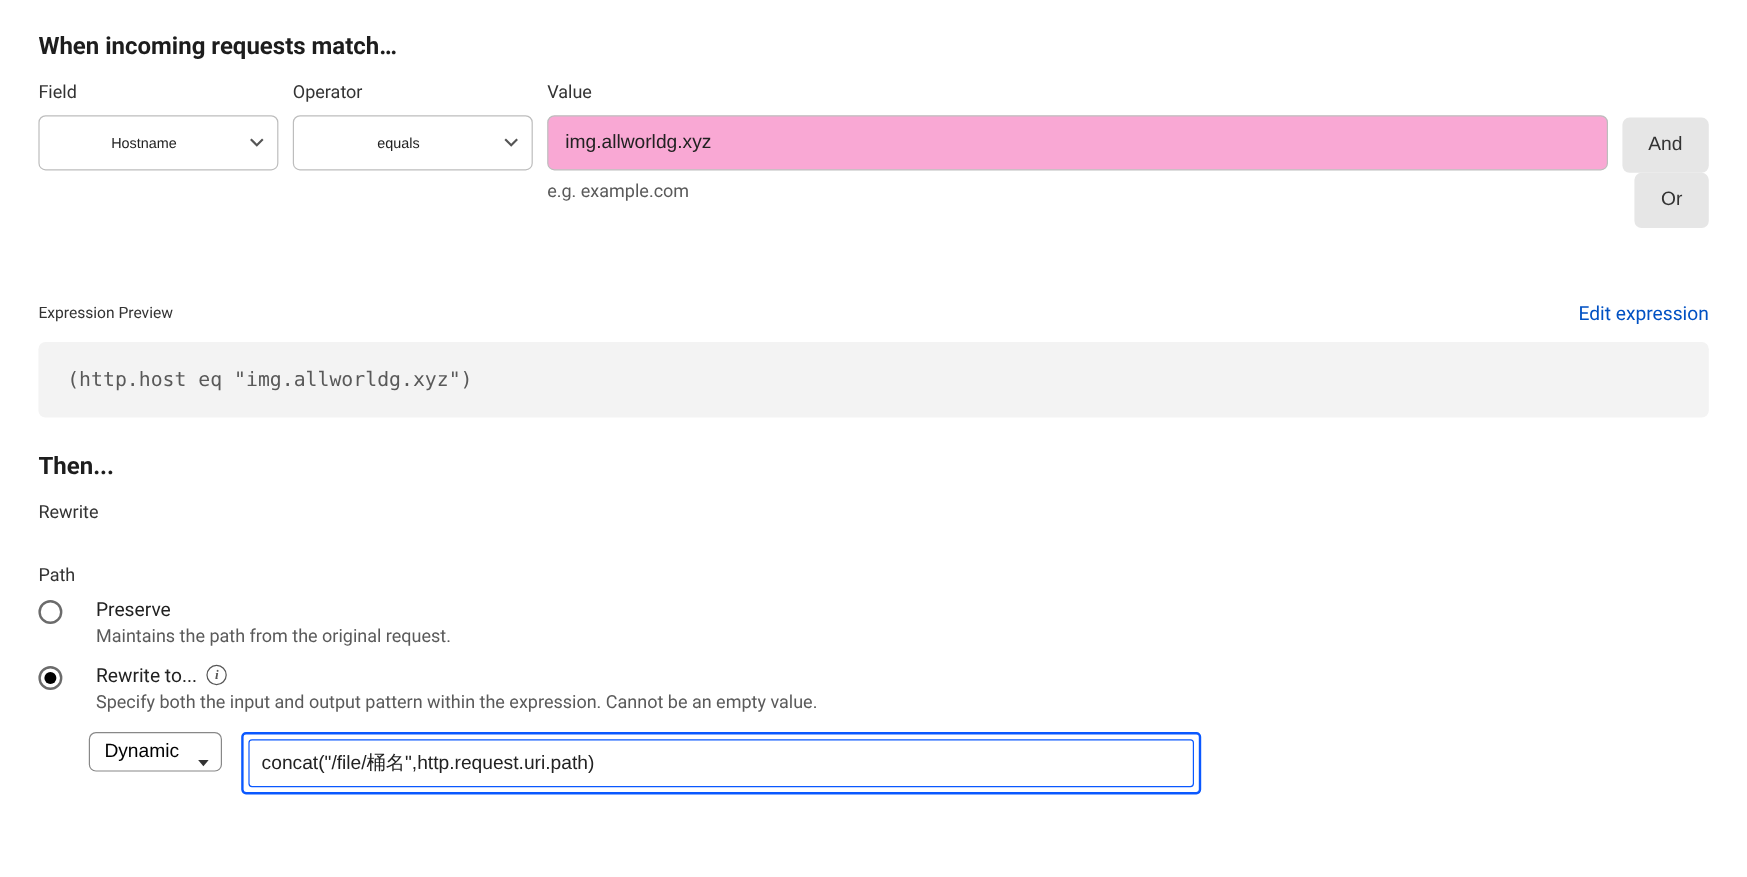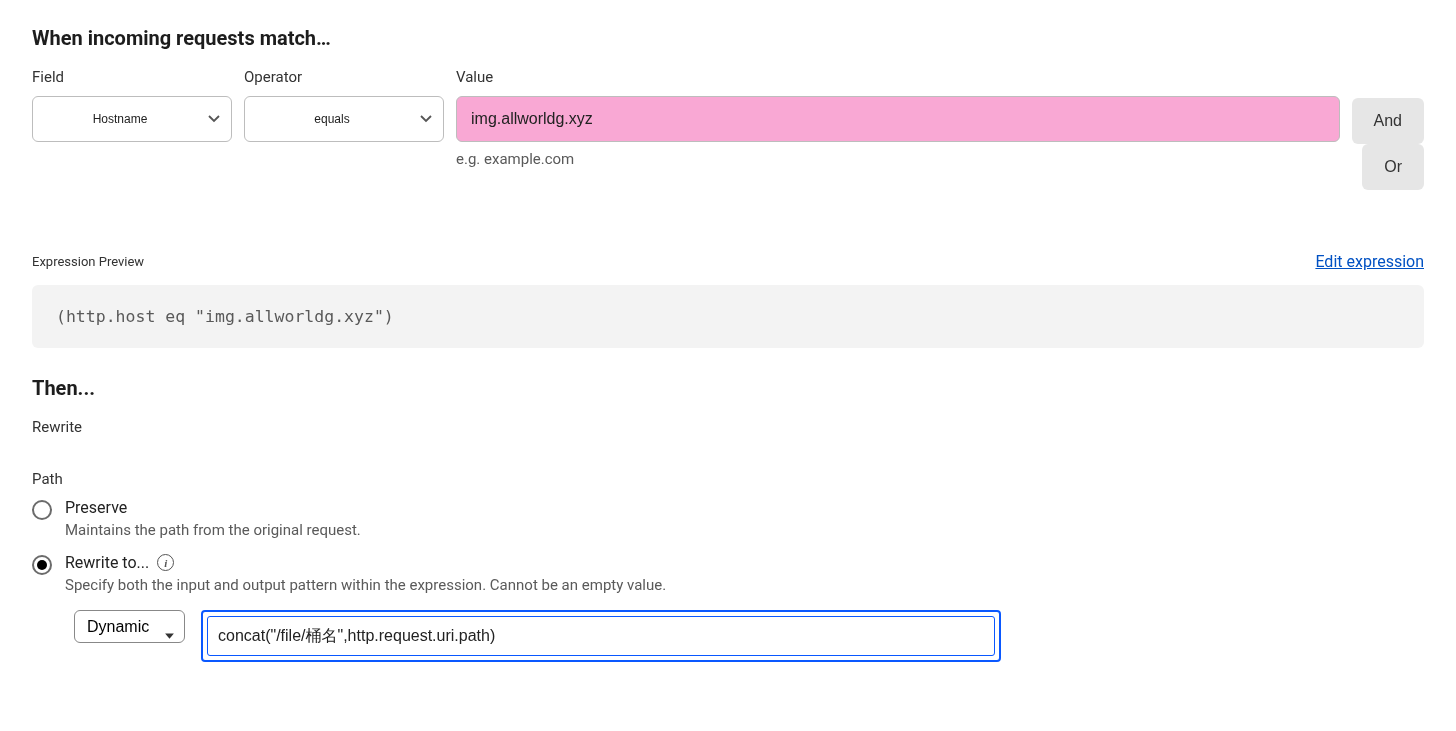--- a/index.html
+++ b/index.html
@@ -74,42 +74,41 @@
   .preview-header {
     display: flex;
     justify-content: space-between;
     align-items: center;
     margin-top: 62px;
     margin-bottom: 14px;
   }
   .preview-label { font-size: 13px; color: #333; }
   .link {
     color: #0051c3;
-    text-decoration: underline;
     cursor: pointer;
     font-size: 16px;
   }
   .code-block {
     background: #f3f3f3;
     border-radius: 6px;
     padding: 22px 24px;
     font-family: ui-monospace, SFMono-Regular, Menlo, Consolas, monospace;
     font-size: 16.5px;
     color: #595959;
     white-space: pre;
   }
   .subheading {
     font-size: 15px;
     color: #333;
     margin: 18px 0 10px 0;
   }
   .radio-row {
     display: flex;
     align-items: flex-start;
-    gap: 13px;
+    gap: 28px;
     margin-bottom: 14px;
   }
   .radio {
     width: 20px; height: 20px;
     border: 2px solid #6b6b6b;
     border-radius: 50%;
     background: #fff;
     flex-shrink: 0;
     display: inline-flex;
     align-items: center; justify-content: center;

